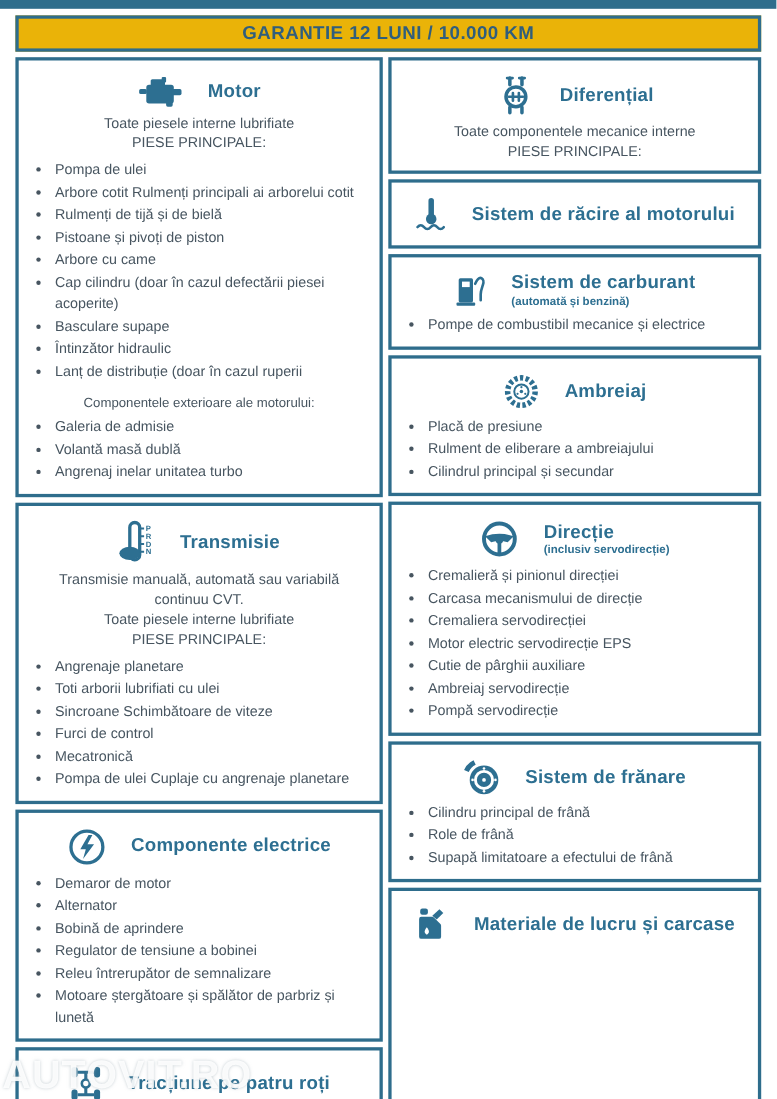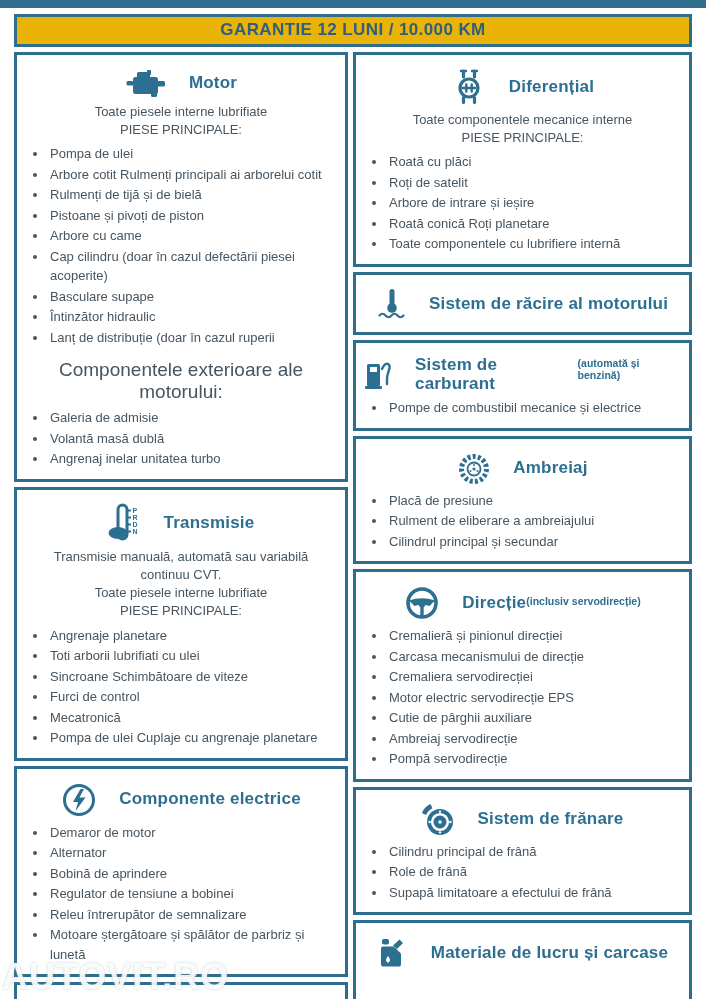--- a/index.html
+++ b/index.html
@@ -16,28 +16,28 @@
   .title-box{border:3px solid var(--border);background:#eab308;text-align:center;padding:3px 0 4px;}
   .page-title{font-size:17px;font-weight:bold;color:var(--title);letter-spacing:.4px;}
   .columns{display:flex;gap:5px;margin-top:5px;align-items:stretch;}
   .col{display:flex;flex-direction:column;gap:5px;}
   .col-left{width:334px;}
   .col-right{flex:1;}
   .section{border:3px solid var(--border);background:#fff;padding:6px 7px 8px;box-sizing:border-box;}
   .section.grow{flex:1;}
   .sec-header{display:flex;align-items:center;justify-content:center;gap:22px;margin:7px 0 4px;}
   .sec-title{font-size:17px;font-weight:bold;color:var(--accent);letter-spacing:.2px;line-height:1.1;}
-  .title-block{display:flex;flex-direction:row;align-items:flex-start;}
+  .title-block{display:flex;flex-direction:column;align-items:flex-start;}
   .sec-subtitle{font-size:10.5px;font-weight:bold;color:var(--accent);margin-top:1px;}
   .icon{display:flex;align-items:center;justify-content:center;flex:0 0 auto;}
   .intro{text-align:center;font-size:13px;line-height:1.4;margin:0 6px;}
   .intro.first{margin-top:5px;}
   .list{margin:5px 0 2px 0;padding-left:24px;font-size:13px;line-height:1.5;}
   .list li{margin:1px 0;padding-left:2px;}
-  .subhead{text-align:center;font-size:19px;margin-top:12px;}
+  .subhead{text-align:center;font-size:12px;margin-top:12px;}
   .watermark{
     position:absolute;left:2px;top:956px;font-size:36px;font-weight:bold;
     color:rgba(255,255,255,0.88);letter-spacing:1px;
     text-shadow:0 0 3px rgba(150,165,175,0.55);
     pointer-events:none;
   }
   svg{display:block;}
 </style>
 </head>
 <body>
@@ -167,27 +167,20 @@
               <path d="M10,3 h5 M21,3 h5" stroke-width="2.4"></path>
               <path d="M12.5,29.5 v5 M23.5,29.5 v5"></path>
               <path d="M11.5,20 h13" stroke-width="2.4"></path>
               <path d="M15.3,16.5 v7 M20.7,16.5 v7" stroke-width="2.4"></path>
             </svg>
           </span>
           <span class="sec-title">Diferențial</span>
         </div>
         <div class="intro first">Toate componentele mecanice interne</div>
         <div class="intro">PIESE PRINCIPALE:</div>
-        <ul class="list">
-          <li>Roată cu plăci</li>
-          <li>Roți de satelit</li>
-          <li>Arbore de intrare și ieșire</li>
-          <li>Roată conică Roți planetare</li>
-          <li>Toate componentele cu lubrifiere internă</li>
-        </ul>
       </section>
 
       <section class="section">
         <div class="sec-header">
           <span class="icon">
             <svg width="30" height="32" viewBox="0 0 30 32">
               <path d="M15,3.5 V16" stroke="#2d6f91" stroke-width="5" stroke-linecap="round" fill="none"></path>
               <circle cx="15" cy="20" r="4.8" fill="#2d6f91"></circle>
               <path d="M2.5,27.5 q3,-3.5 6,0 t6,0 t6,0 t6,0" stroke="#2d6f91" stroke-width="2.2" fill="none" stroke-linecap="round"></path>
             </svg>

